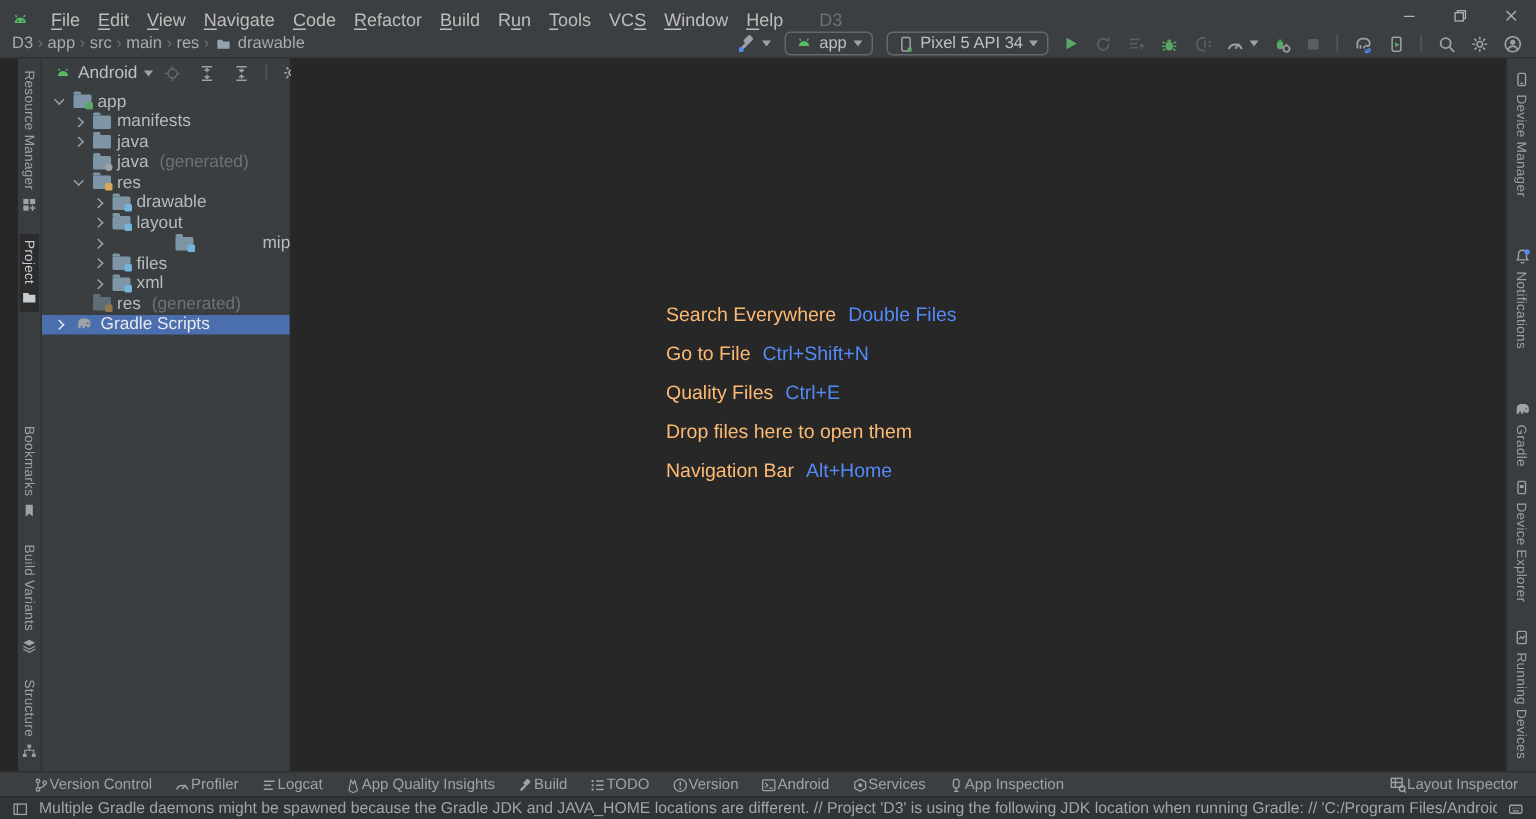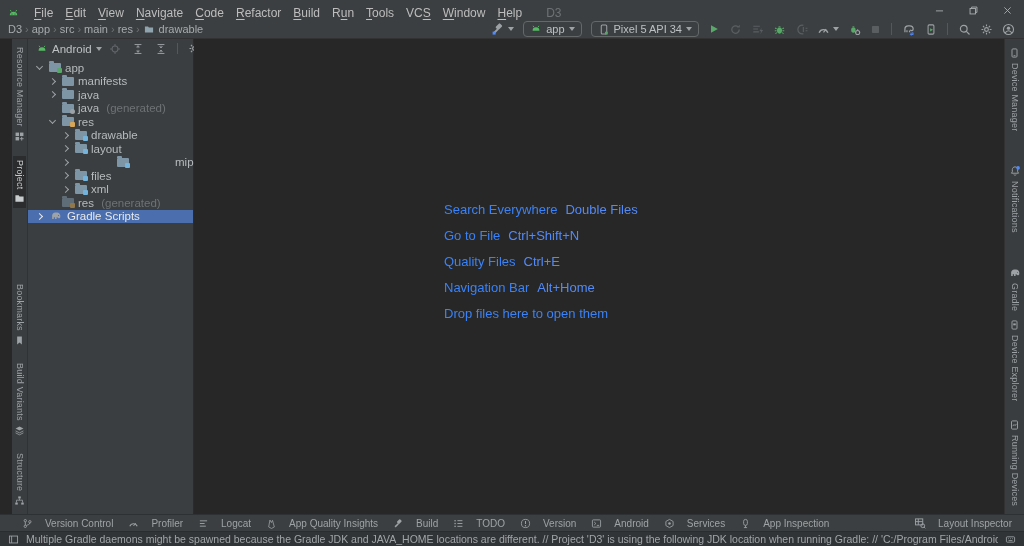--- a/index.html
+++ b/index.html
@@ -76,27 +76,27 @@
   .fold.gen::after    { background:#9DA2A6; border-radius:50%; }
   .fold.res::after    { background:#D8A657; }
   .fold.rt::after     { background:#74B4DC; }
   .fold.resgen        { opacity:.55; }
   .fold.resgen::after { background:#D8A657; }
 
   
   .editor { flex:1; background:#272727; position:relative; }
   .shortcuts { position:absolute; left:250px; top:157px; }
   .sc-line { height:26px; display:flex; align-items:center; gap:8px; font-size:13px; }
-  .sc-action { color:#3b82f6; }
+  .sc-action { color:#fdba74; }
   .sc-keys { color:#548AF7; }
 
   
   .bottom-toolbar { height:17px; background:#3C3F41; border-top:1px solid #2E3133;
                     display:flex; align-items:center; padding:0 12px 0 22px; gap:15px; flex:0 0 auto; }
-  .status-btn { display:flex; align-items:center; gap:12px; font-size:10px; color:#9EA3A6; white-space:nowrap; }
+  .status-btn { display:flex; align-items:center; gap:0; font-size:10px; color:#9EA3A6; white-space:nowrap; }
   .status-group { display:flex; align-items:center; gap:15px; }
   .status-group.right { margin-left:auto; }
   .message-bar { height:15px; background:#313437; border-top:1px solid #2A2D2F;
                  display:flex; align-items:center; padding:0 8px; gap:7px; flex:0 0 auto; }
   .msg { flex:1; font-size:10.5px; color:#A1A5A8; white-space:nowrap; overflow:hidden; }
 </style>
 </head>
 <body>
 
 <div class="app">
@@ -512,25 +512,25 @@
           </div>
           <div class="sc-line">
             <span class="sc-action">Go to File</span>
             <span class="sc-keys">Ctrl+Shift+N</span>
           </div>
           <div class="sc-line">
             <span class="sc-action">Quality Files</span>
             <span class="sc-keys">Ctrl+E</span>
           </div>
           <div class="sc-line">
+            <span class="sc-action">Drop files here to open them</span>
+          </div>
+          <div class="sc-line">
             <span class="sc-action">Navigation Bar</span>
             <span class="sc-keys">Alt+Home</span>
-          </div>
-          <div class="sc-line">
-            <span class="sc-action">Drop files here to open them</span>
           </div>
         </div>
     </div>
 
     <div class="stripe right">
       <div class="stripe-group top" id="stripe-rt">
           <div class="stripe-btn">
             <span class="ic">
               <svg width="11" height="12" viewBox="0 0 14 14">
                 <rect x="3.8" y="1.8" width="6.4" height="10.4" rx="1.2" fill="none" stroke="#9DA2A6" stroke-width="1.2"></rect>

